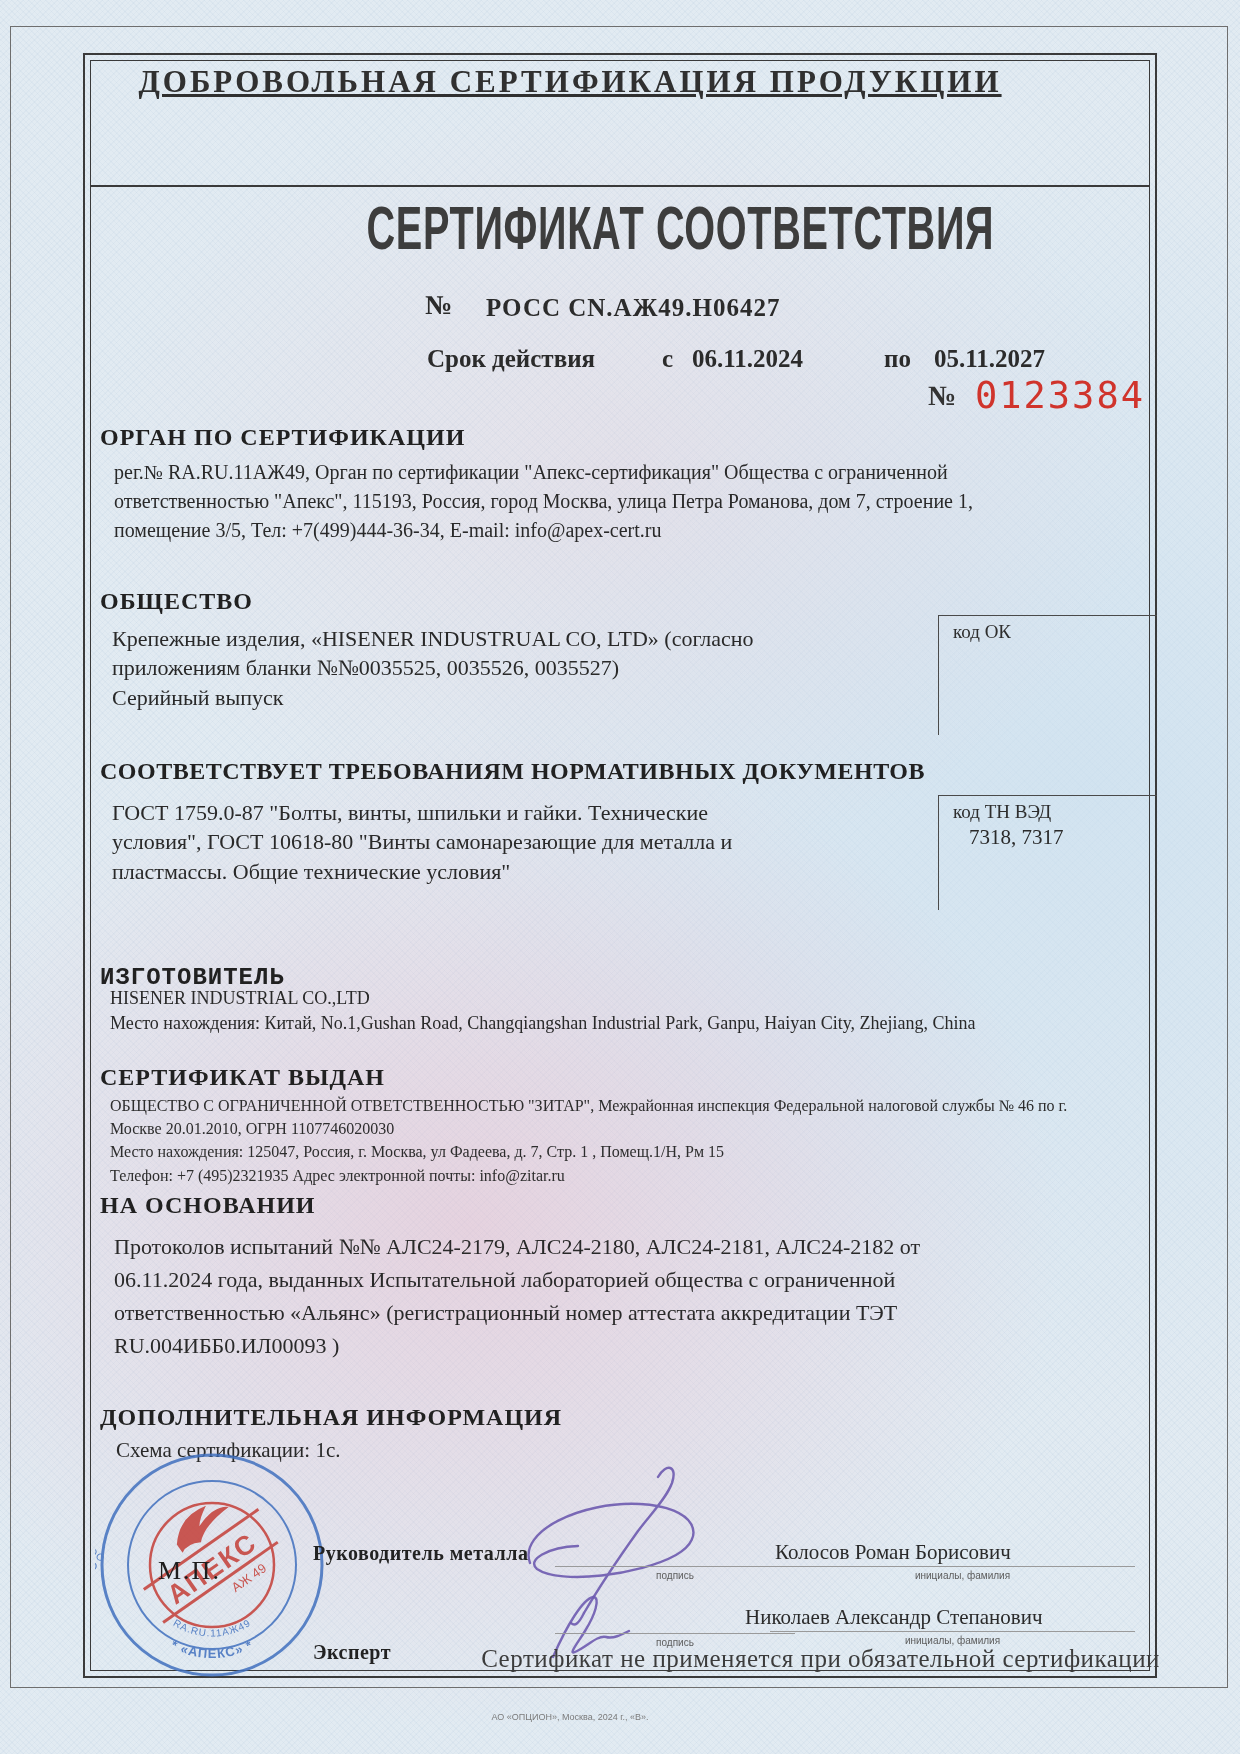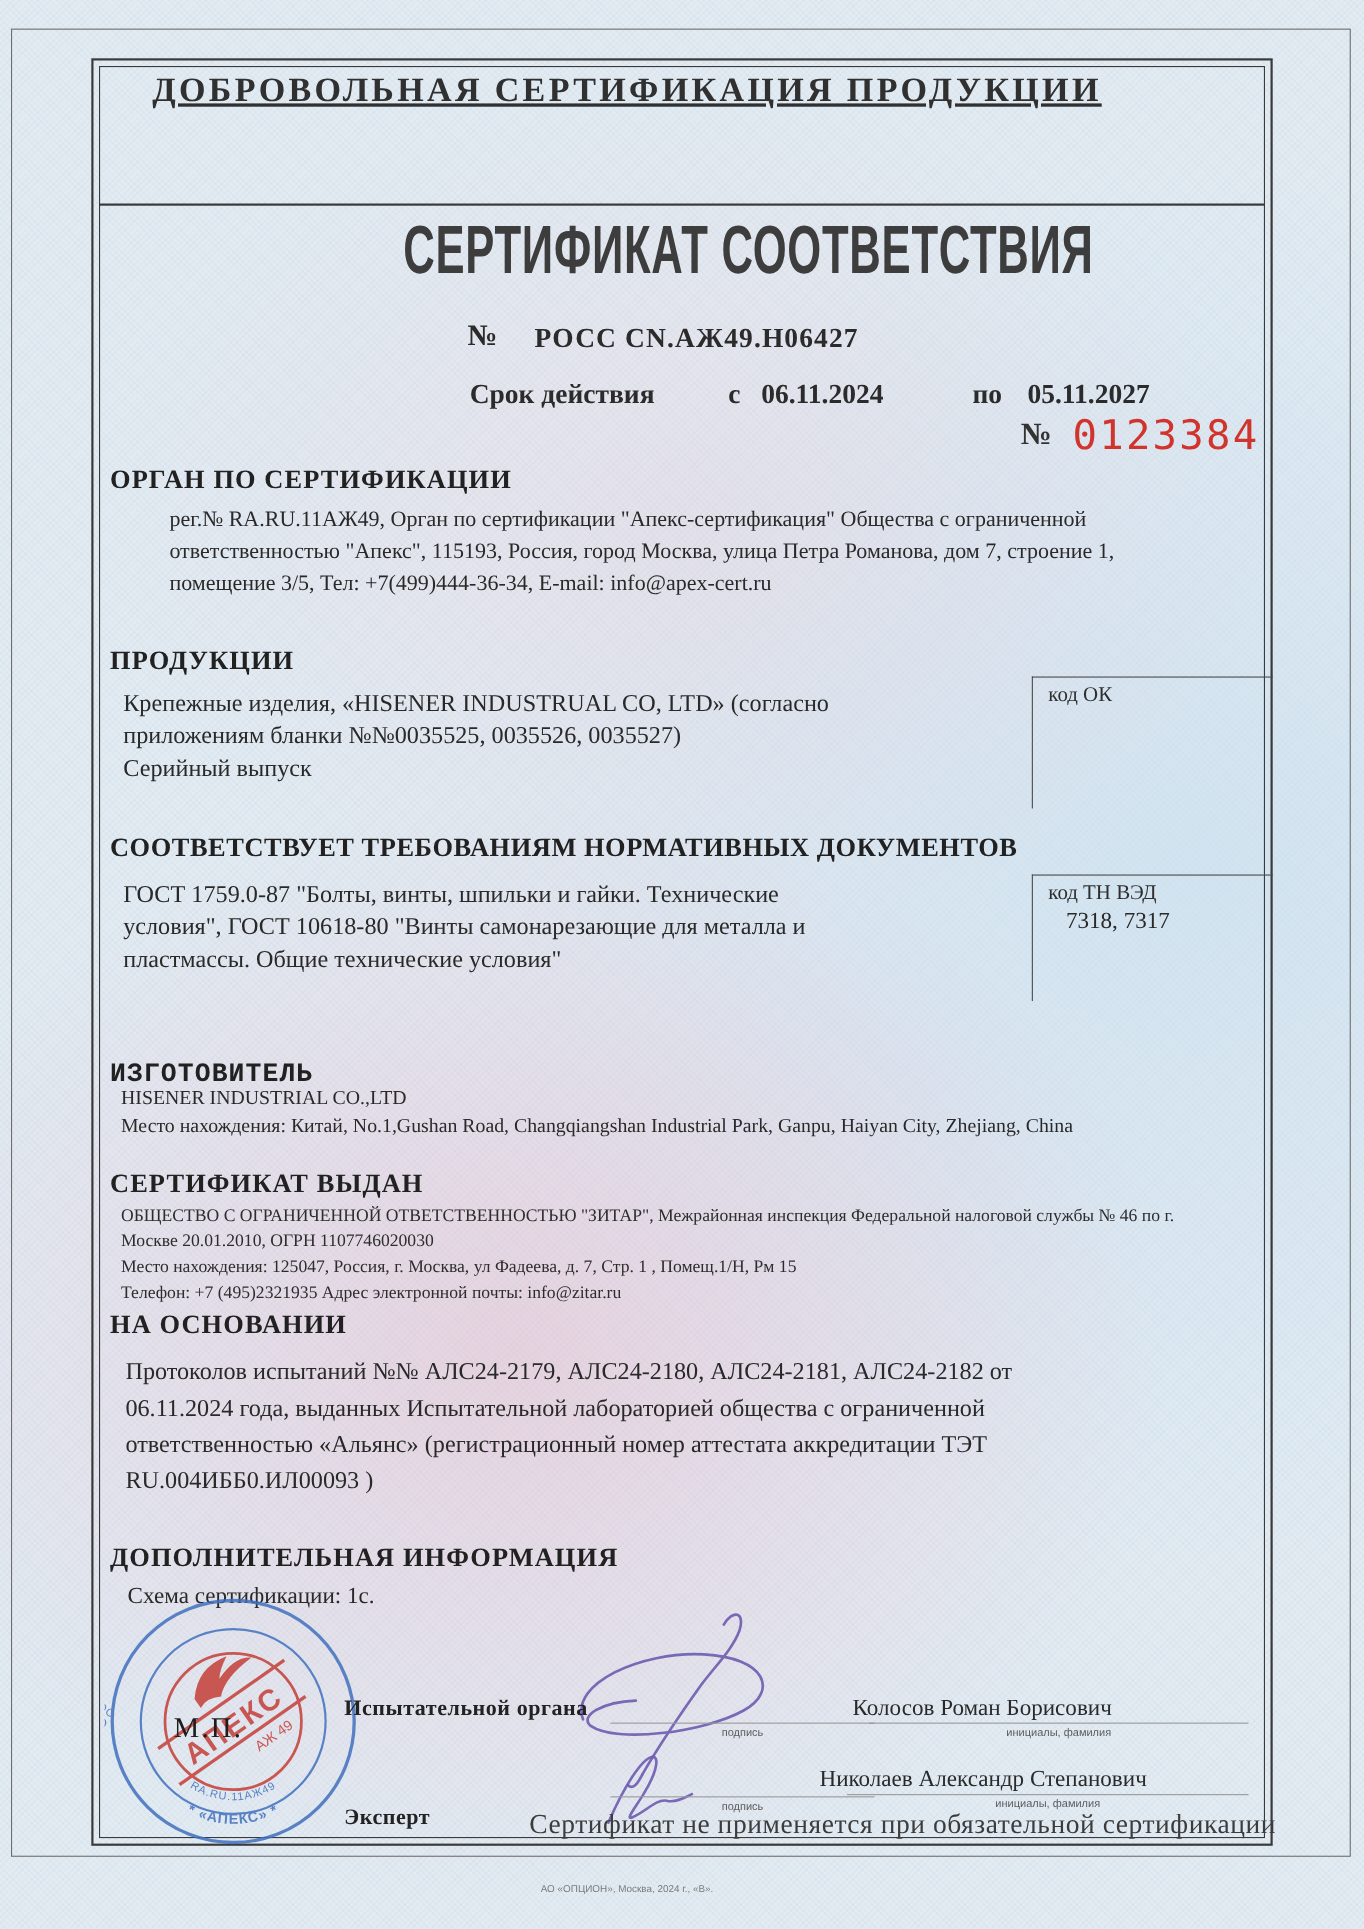--- a/index.html
+++ b/index.html
@@ -35,21 +35,21 @@
   .v-label{ left:427px; } .v-with{ left:662px; } .v-from{ left:692px; }
   .v-po{ left:884px; } .v-to{ left:934px; }
   .blank-no-label{ left:928px; top:380px; font-size:28px; font-weight:bold; color:#333; }
   .blank-no{ left:975px; top:374px; font-family:"DejaVu Sans Mono",monospace;
     font-size:37px; letter-spacing:2px; color:#d0342c; }
 
   .sec-h{ font-weight:bold; font-size:24px; letter-spacing:1px; color:#212121; }
   .sec-b{ font-size:22px; line-height:1.33; white-space:pre-line; color:#292929; }
 
   .org-h{ left:100px; top:424px; }
-  .org-b{ left:114px; top:458px; width:1030px; font-size:20px; line-height:1.45;margin-left:40px; }
+  .org-b{ left:114px; top:458px; width:1030px; font-size:20px; line-height:1.45; }
   .prod-h{ left:100px; top:588px; }
   .prod-b{ left:112px; top:624px; width:760px; }
   .code-box{ border-top:1.5px solid #4a4a4a; border-left:1.5px solid #4a4a4a; }
   .codeok{ left:938px; top:615px; width:219px; height:120px; }
   .code-label{ position:absolute; left:14px; top:5px; font-size:19px; color:#2e2e2e; }
   .code-value{ position:absolute; left:24px; top:31px; font-size:21px; line-height:1.35;
     white-space:pre-line; color:#2a2a2a; }
   .comp-h{ left:100px; top:758px; width:980px; letter-spacing:.5px; }
   .comp-b{ left:112px; top:798px; width:770px; }
   .tnved{ left:938px; top:795px; width:219px; height:115px; }
@@ -118,21 +118,21 @@
 <div class="abs validity v-to">05.11.2027</div>
 
 <div class="abs blank-no-label">№</div>
 <div class="abs blank-no">0123384</div>
 
 <div class="abs sec-h org-h">ОРГАН ПО СЕРТИФИКАЦИИ</div>
 <div class="abs sec-b org-b">рег.№ RA.RU.11АЖ49, Орган по сертификации "Апекс-сертификация" Общества с ограниченной
 ответственностью "Апекс", 115193, Россия, город Москва, улица Петра Романова, дом 7, строение 1,
 помещение 3/5, Тел: +7(499)444-36-34, E-mail: info@apex-cert.ru</div>
 
-<div class="abs sec-h prod-h">ПРОДУКЦИИ</div>
+<div class="abs sec-h prod-h">ОБЩЕСТВО</div>
 <div class="abs sec-b prod-b">Крепежные изделия, «HISENER INDUSTRUAL CO, LTD» (согласно
 приложениям бланки №№0035525, 0035526, 0035527)
 Серийный выпуск</div>
 <div class="abs codeok code-box">
   <div class="code-label">код ОК</div>
 </div>
 
 <div class="abs sec-h comp-h">СООТВЕТСТВУЕТ ТРЕБОВАНИЯМ НОРМАТИВНЫХ ДОКУМЕНТОВ</div>
 <div class="abs sec-b comp-b">ГОСТ 1759.0-87 "Болты, винты, шпильки и гайки. Технические
 условия", ГОСТ 10618-80 "Винты самонарезающие для металла и
@@ -199,21 +199,21 @@
     <path d="M 168 22 C 176 8, 188 10, 182 28 C 176 44, 160 60, 148 76 C 128 104, 108 134, 94 158"></path>
     <path d="M 94 158 C 89 168, 85 172, 81 168"></path>
   </g>
 </svg>
 <svg class="abs sig-svg" style="left:525px; top:1585px; width:160px; height:110px;" viewBox="0 0 160 110">
   <g fill="none" stroke="#6e5bb0" stroke-width="2.4" stroke-linecap="round" opacity=".9">
     <path d="M 28 72 C 42 40, 58 14, 68 12 C 76 12, 70 30, 60 46 C 52 59, 43 70, 50 67 C 62 62, 72 50, 81 52 C 88 54, 96 50, 104 46"></path>
   </g>
 </svg>
 
-<div class="abs sig-label head-label">Испытательной органа</div>
+<div class="abs sig-label head-label">Руководитель металла</div>
 <div class="abs sig-line head-sign-line"></div>
 <div class="abs cap head-sign-cap">подпись</div>
 <div class="abs head-name">Колосов Роман Борисович</div>
 <div class="abs sig-line head-name-line"></div>
 <div class="abs cap head-name-cap">инициалы, фамилия</div>
 
 <div class="abs sig-label expert-label">Эксперт</div>
 <div class="abs sig-line expert-sign-line"></div>
 <div class="abs cap expert-sign-cap">подпись</div>
 <div class="abs expert-name">Николаев Александр Степанович</div>

